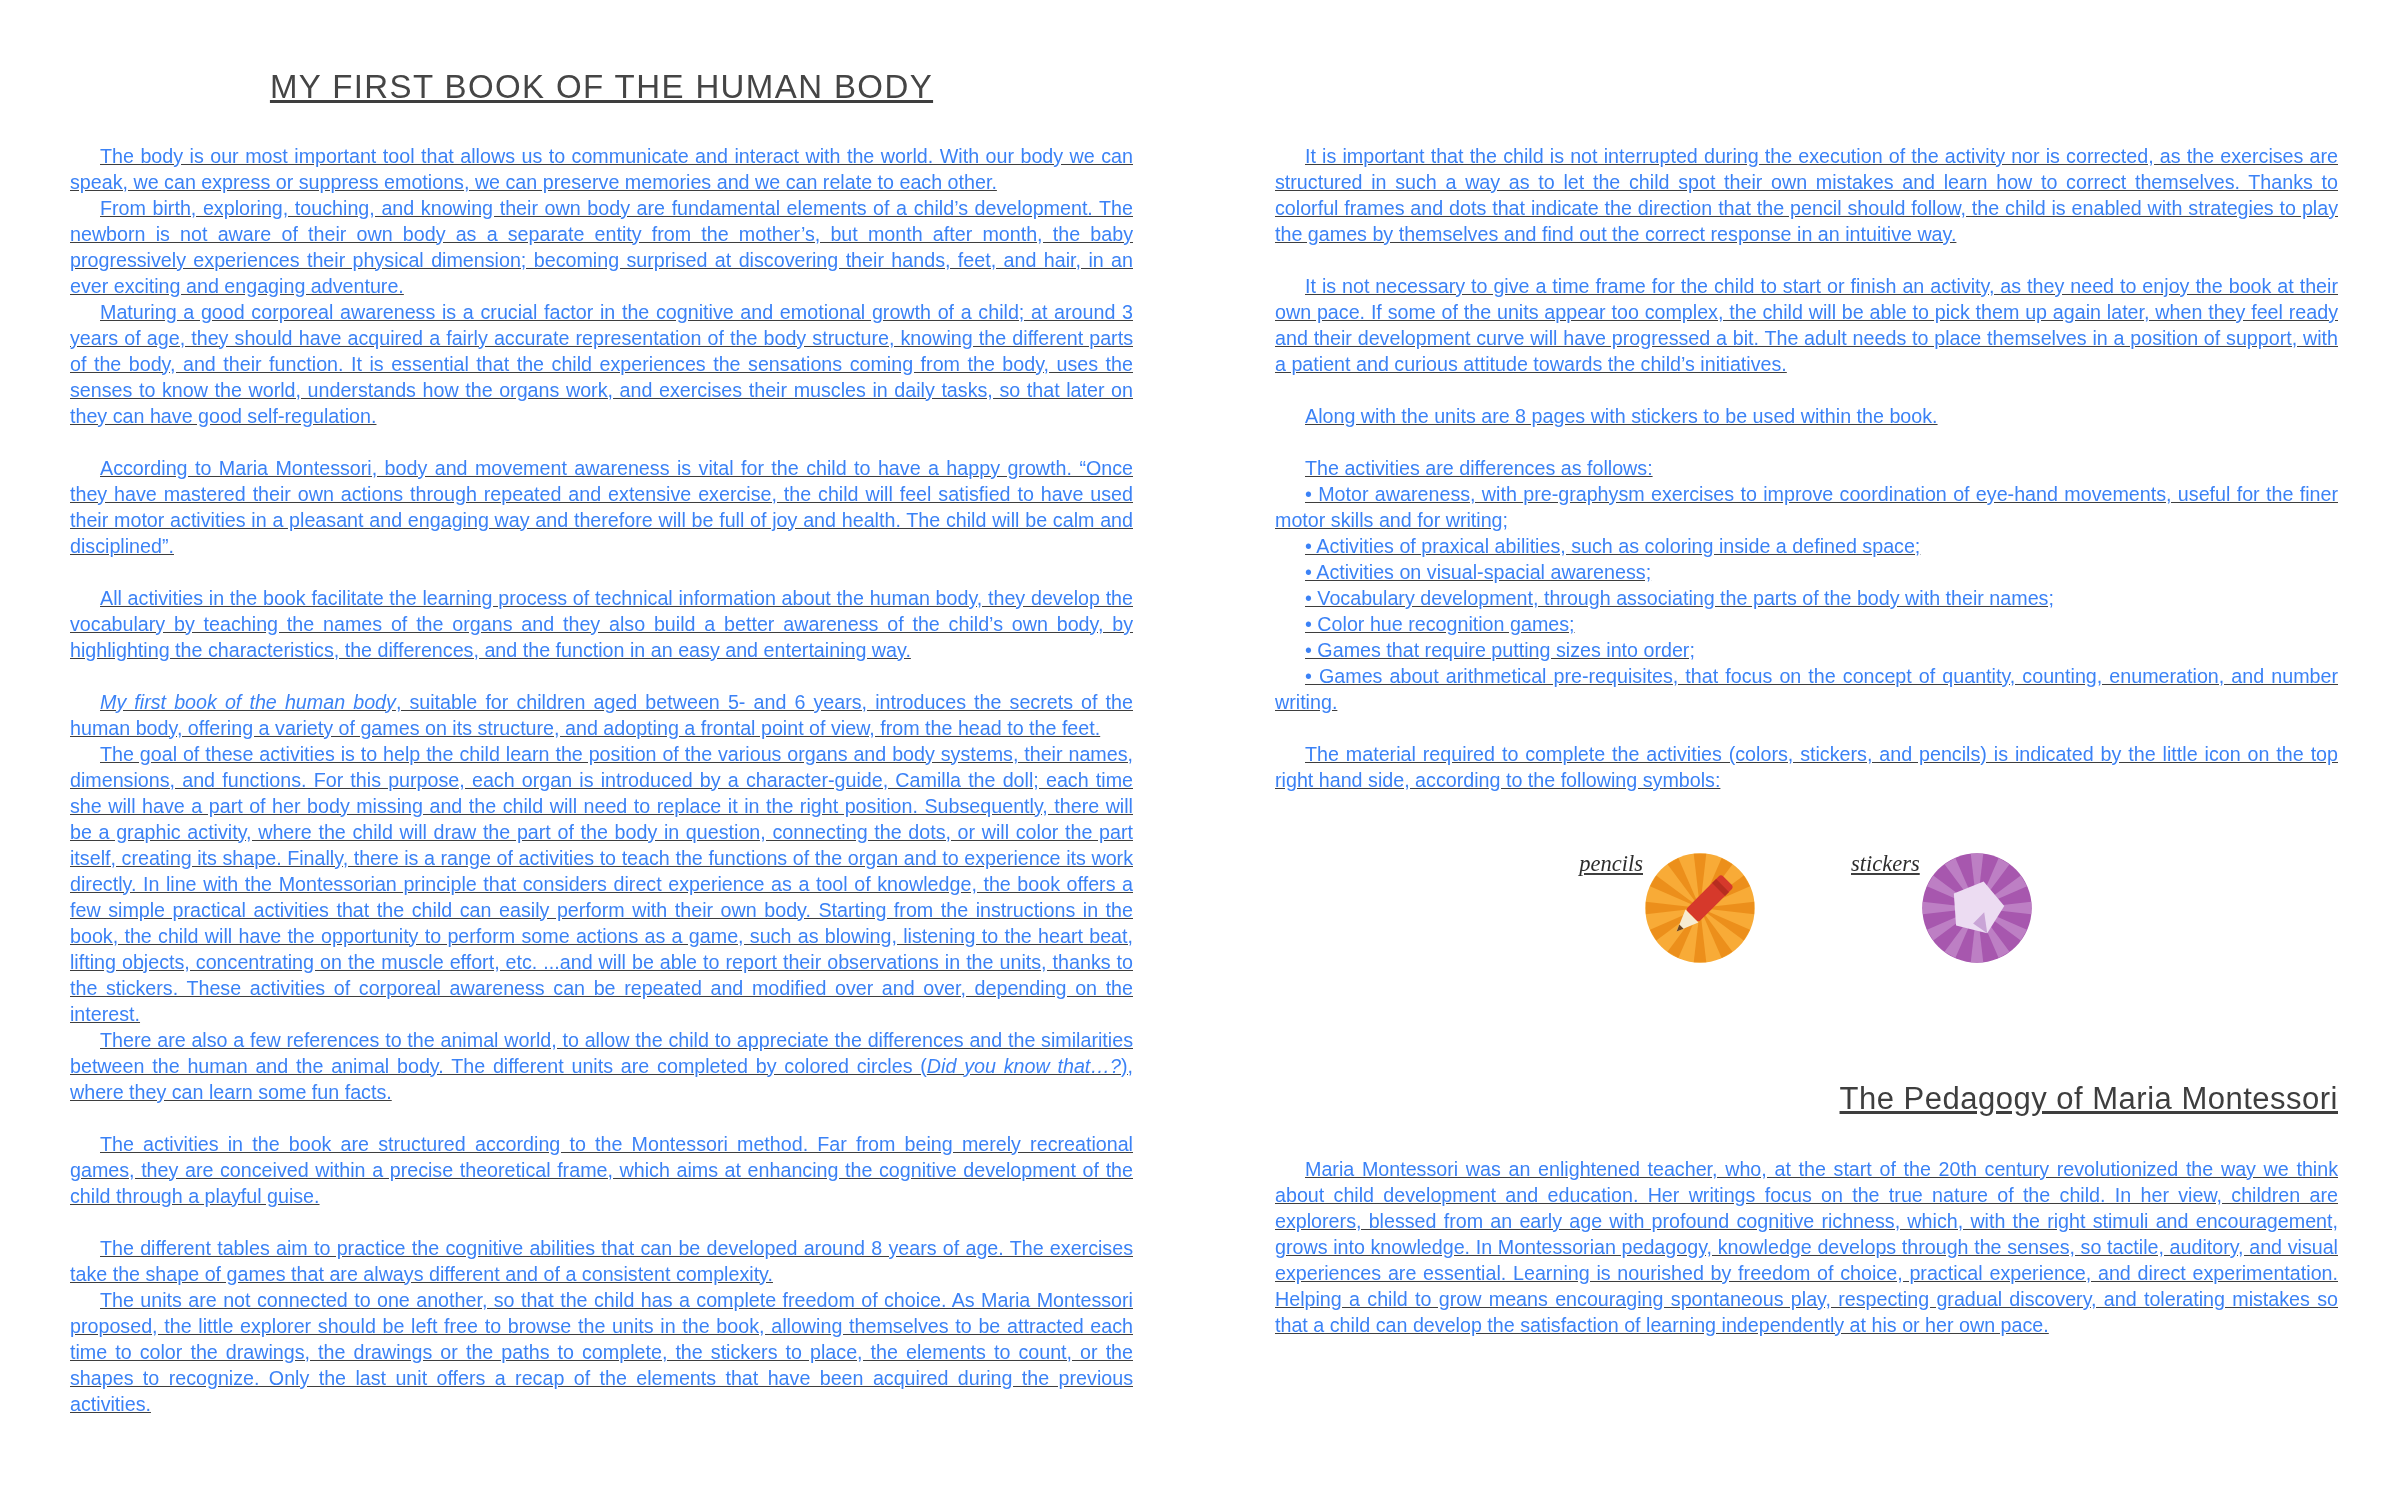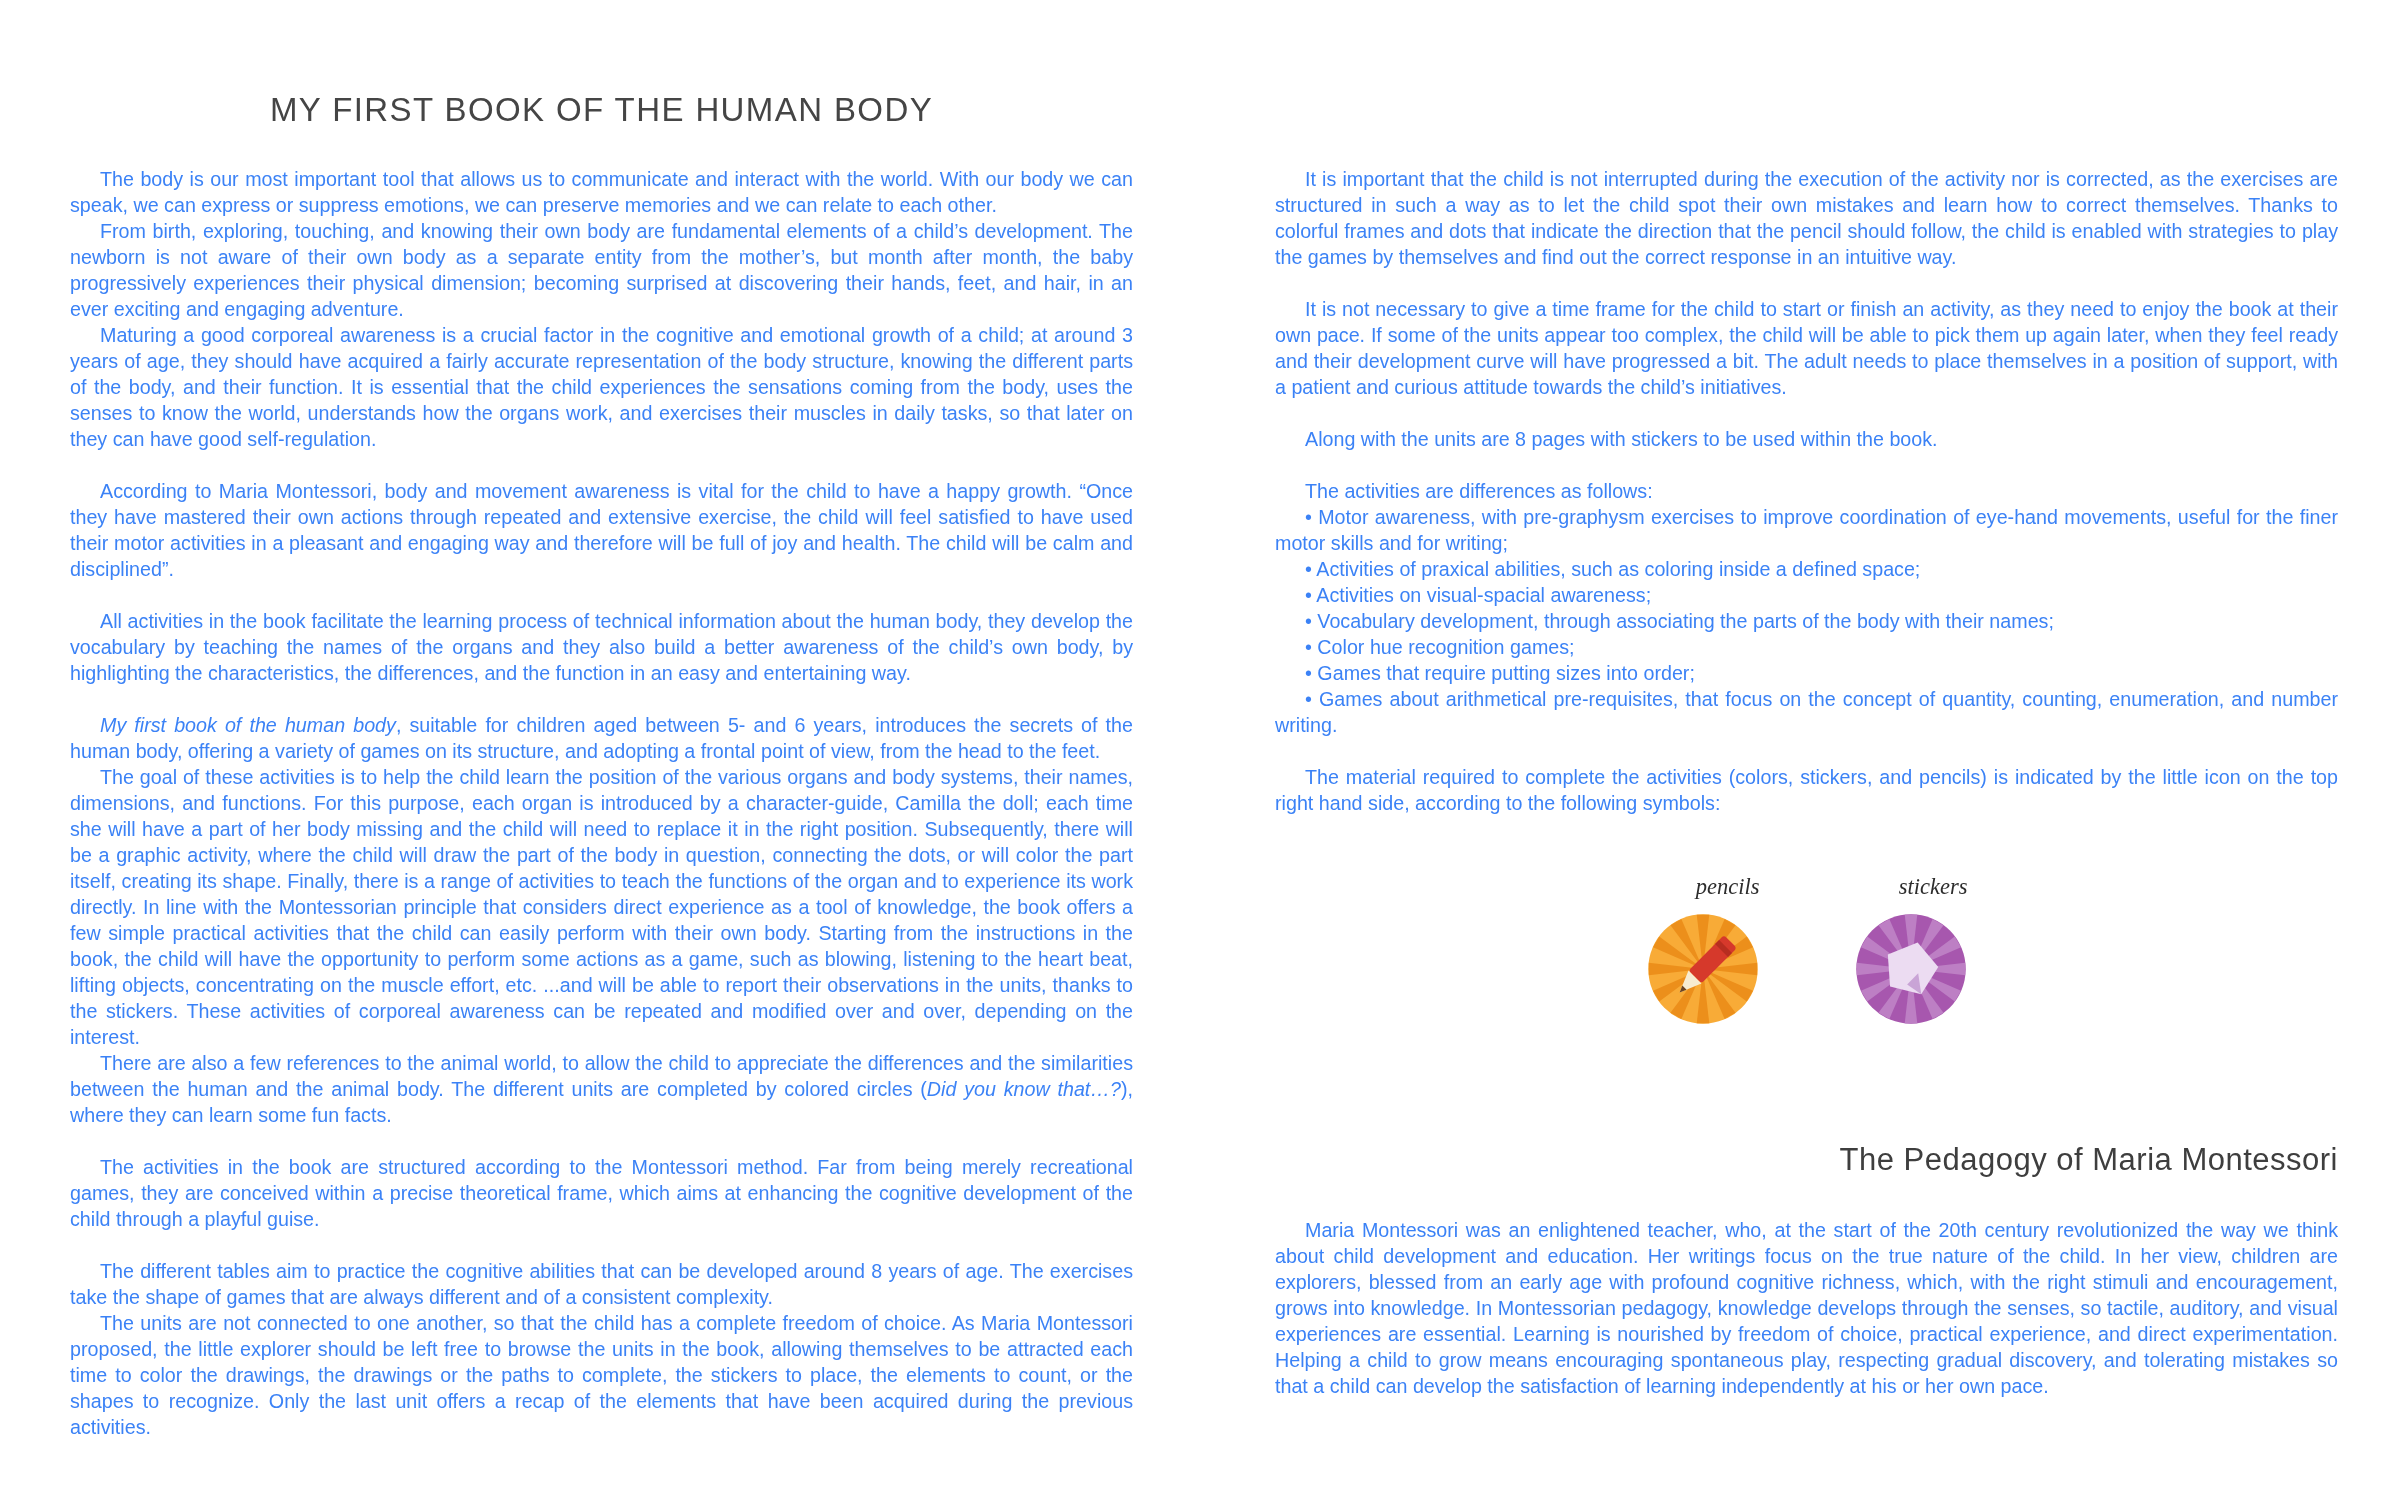--- a/index.html
+++ b/index.html
@@ -6,23 +6,24 @@
   html, body {
     width: 2399px;
     height: 1510px;
     background: #ffffff;
     font-family: "Liberation Sans", sans-serif;
     color: #3e3e3e;
     overflow: hidden;
   }
   .spread {
     display: flex;
-    padding: 84px 56px 0 70px;
+    padding: 61px 56px 0 70px;
     width: 100%;
     height: 100%;
+    text-decoration: underline;
   }
   .page-left { width: 1063px; flex: 0 0 auto; }
   .gutter { width: 142px; flex: 0 0 auto; }
   .page-right { width: 1063px; flex: 0 0 auto; padding-top: 82px; }
 
   .page-title {
     font-size: 33px;
     font-weight: normal;
     letter-spacing: 1.4px;
     color: #454545;
@@ -42,22 +43,22 @@
   .para i { font-style: italic; }
 
   .icons-row {
     display: flex;
     justify-content: center;
     gap: 94px;
     margin-top: 58px;
   }
   .icon-block {
     display: flex;
-    flex-direction: column;
-    align-items: flex-end;
+    flex-direction: row;
+    align-items: flex-start;
   }
   .icon-label {
     font-family: "Liberation Serif", serif;
     font-style: italic;
     font-size: 22.5px;
     color: #2d2d2d;
     margin-bottom: 12px;
   }
   .icon-svg { width: 114px; height: 114px; display: block; }
 

